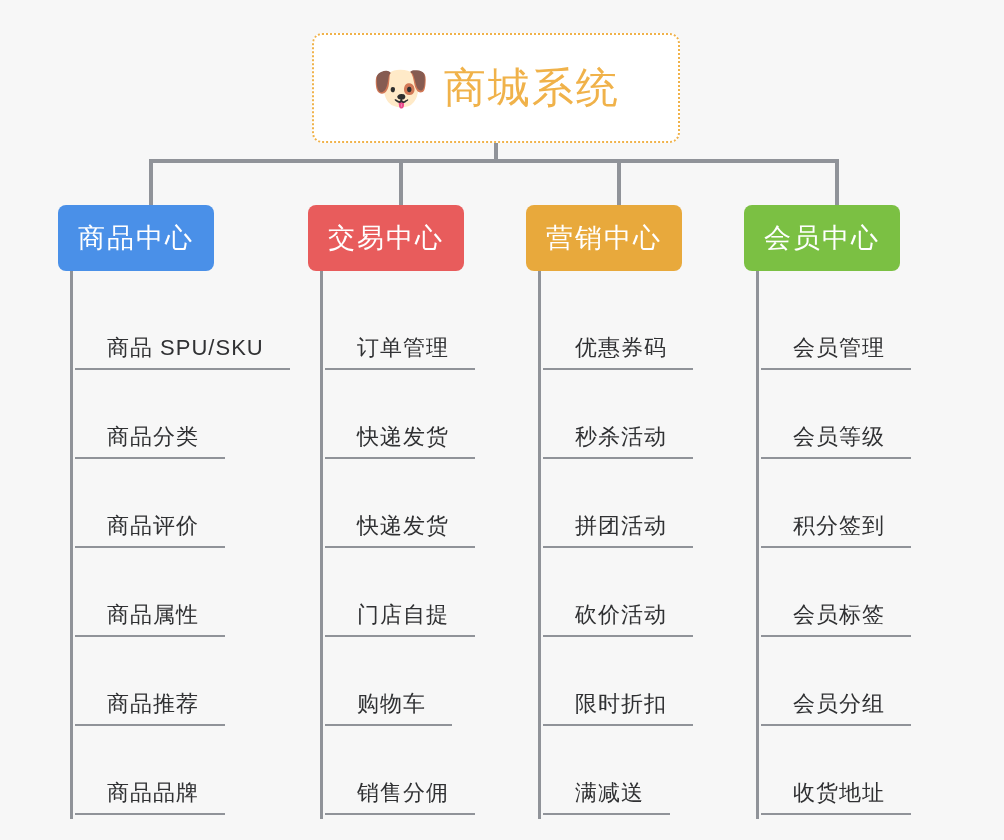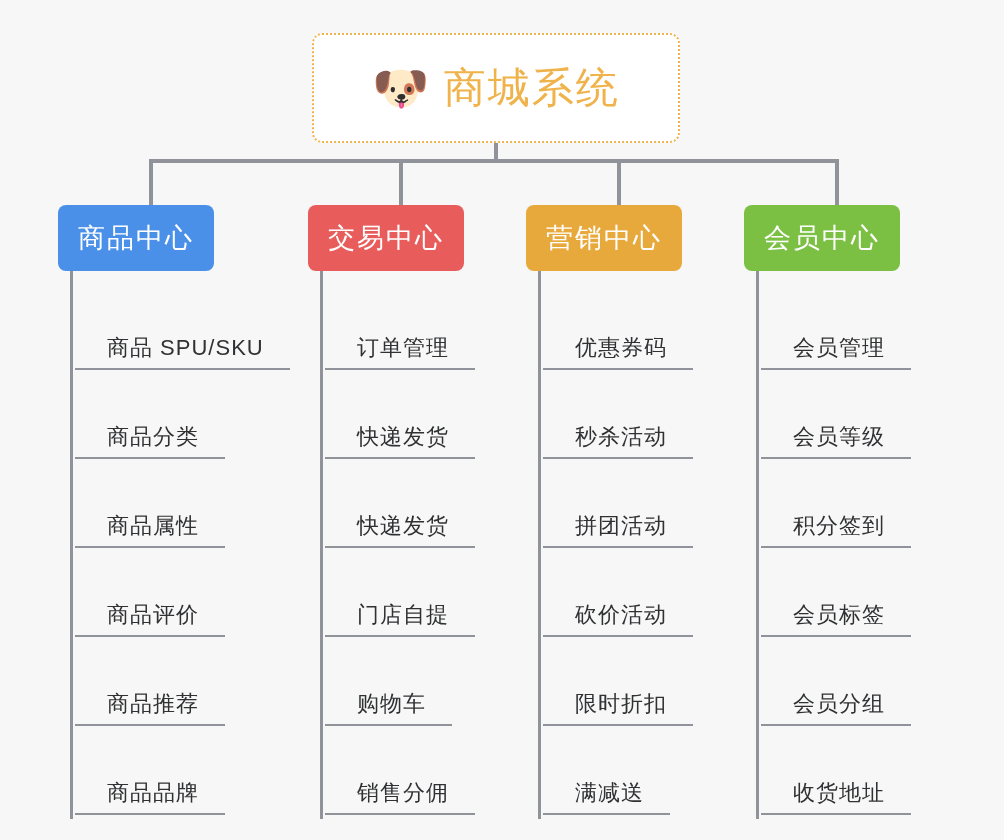--- a/index.html
+++ b/index.html
@@ -143,26 +143,26 @@
               <span class="leaf-label">商品 SPU/SKU</span>
             </div>
           </div>
         <div class="leaf">
             <div class="leaf-inner" style="border-bottom-color: rgb(144, 147, 153);">
               <span class="leaf-label">商品分类</span>
             </div>
           </div>
         <div class="leaf">
             <div class="leaf-inner" style="border-bottom-color: rgb(144, 147, 153);">
+              <span class="leaf-label">商品评价</span>
+            </div>
+          </div>
+        <div class="leaf">
+            <div class="leaf-inner" style="border-bottom-color: rgb(144, 147, 153);">
               <span class="leaf-label">商品属性</span>
-            </div>
-          </div>
-        <div class="leaf">
-            <div class="leaf-inner" style="border-bottom-color: rgb(144, 147, 153);">
-              <span class="leaf-label">商品评价</span>
             </div>
           </div>
         <div class="leaf">
             <div class="leaf-inner" style="border-bottom-color: rgb(144, 147, 153);">
               <span class="leaf-label">商品推荐</span>
             </div>
           </div>
         <div class="leaf">
             <div class="leaf-inner" style="border-bottom-color: rgb(144, 147, 153);">
               <span class="leaf-label">商品品牌</span>

